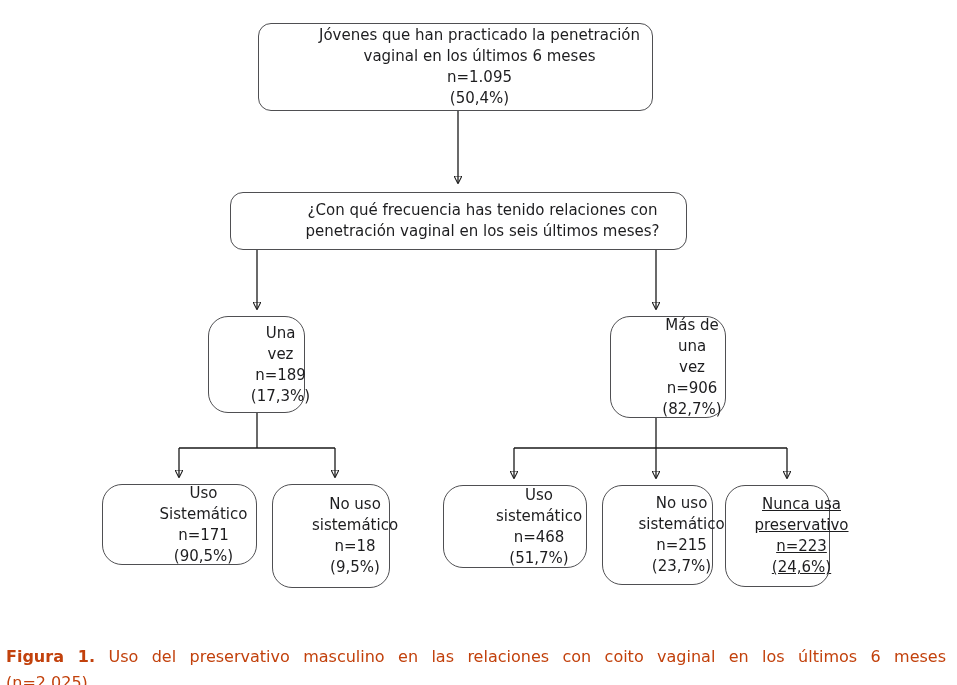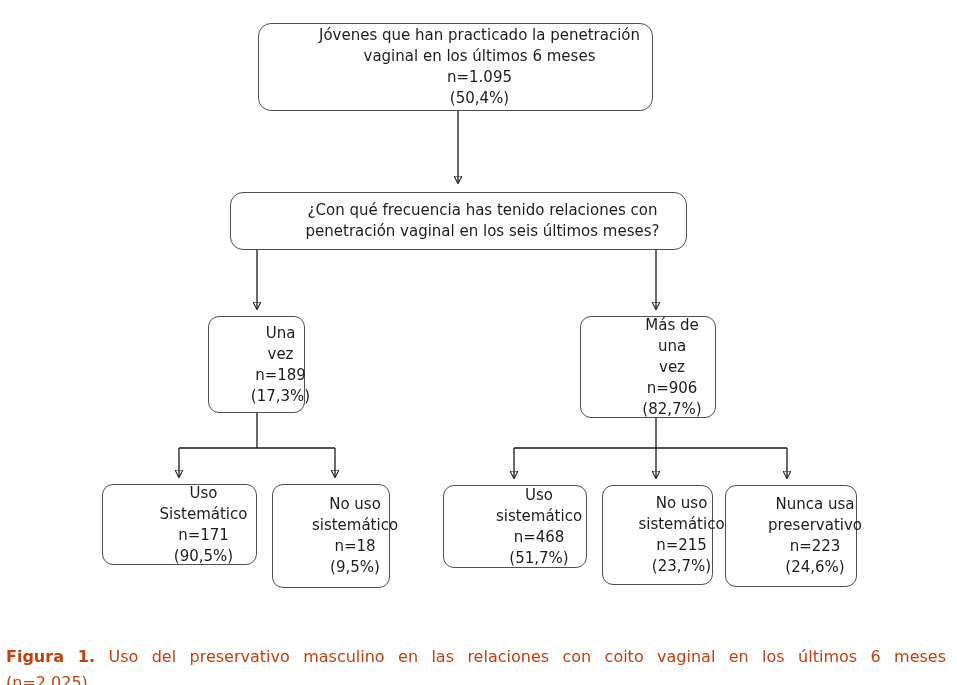--- a/index.html
+++ b/index.html
@@ -38,21 +38,21 @@
     align-items: center;
     justify-content: center;
     text-align: center;
     white-space: pre-line;
     font-size: 15px;
     line-height: 21px;
     color: #1d1d1f;
     padding-left: 48px;
   }
   .node.small {
-    border-radius: 11px;
+    border-radius: 20px;
   }
   .caption {
     position: absolute;
     left: 6px;
     top: 644px;
     width: 940px;
     font-size: 16px;
     line-height: 26px;
     color: #c2410c;
   }
@@ -94,21 +94,21 @@
 n=1.095
 (50,4%)</div>
 
   <div class="node" style="left:230px; top:192px; width:457px; height:58px;">¿Con qué frecuencia has tenido relaciones con
 penetración vaginal en los seis últimos meses?</div>
 
   <div class="node small" style="left:208px; top:316px; width:97px; height:97px;">Una vez
 n=189
 (17,3%)</div>
 
-  <div class="node small" style="left:580px; top:316px; width:136px; height:102px;">Más de una
+  <div class="node small" style="left:610px; top:316px; width:116px; height:102px;">Más de una
 vez
 n=906
 (82,7%)</div>
 
   <div class="node small" style="left:102px; top:484px; width:155px; height:81px;">Uso Sistemático
 n=171
 (90,5%)</div>
 
   <div class="node small" style="left:272px; top:484px; width:118px; height:104px;">No uso
 sistemático
@@ -117,21 +117,21 @@
 
   <div class="node small" style="left:443px; top:485px; width:144px; height:83px;">Uso sistemático
 n=468
 (51,7%)</div>
 
   <div class="node small" style="left:602px; top:485px; width:111px; height:100px;">No uso
 sistemático
 n=215
 (23,7%)</div>
 
-  <div class="node small" style="left:725px; top:485px; width:132px; height:102px;">Nunca usa
+  <div class="node small" style="left:725px; top:485px; width:105px; height:102px;text-decoration:underline;">Nunca usa
 preservativo
 n=223
 (24,6%)</div>
 
   <div class="caption">
     <div class="caption-line1"><span class="caption-label">Figura 1.</span> <span>Uso del preservativo masculino en las relaciones con coito vaginal en los últimos 6 meses</span></div>
     <div class="caption-line2">(n=2.025)</div>
   </div>
 
 </div>

